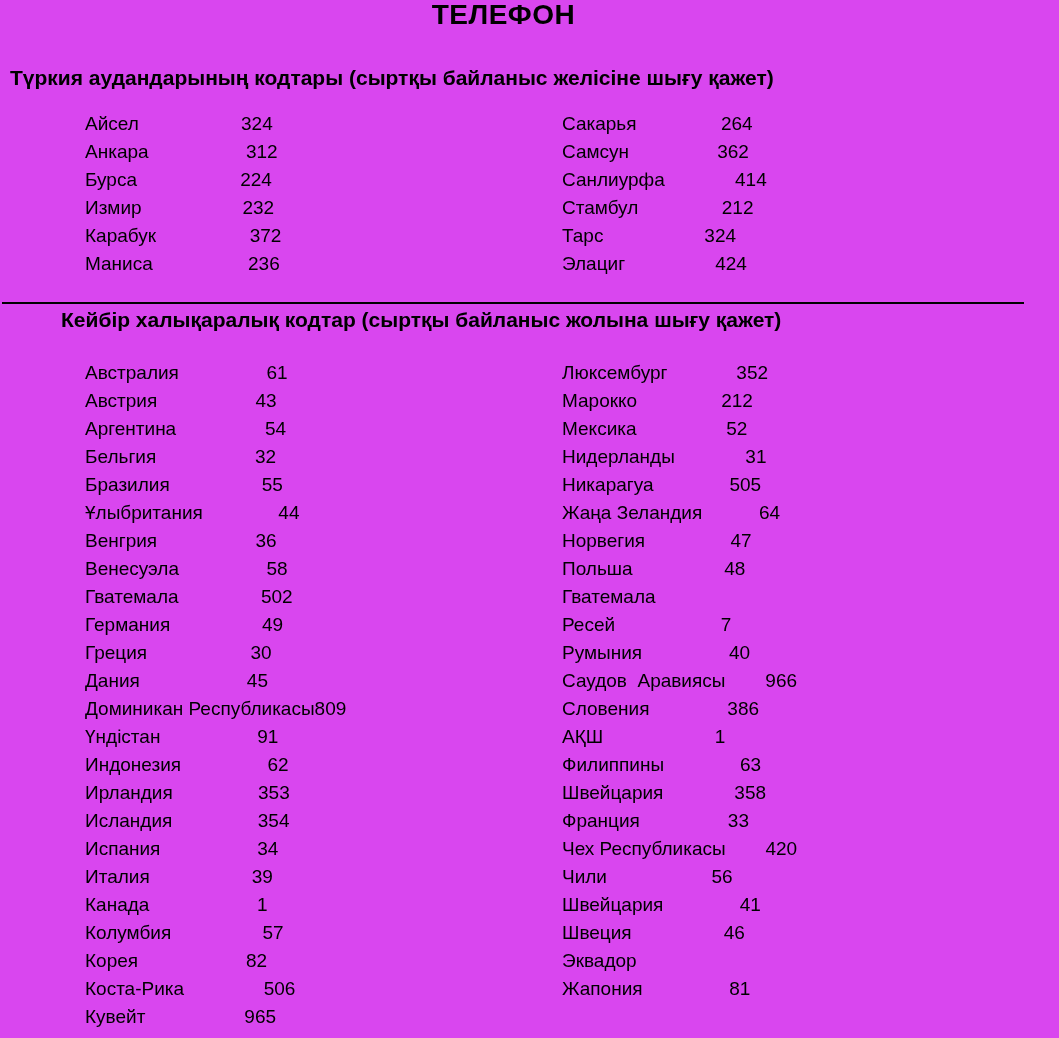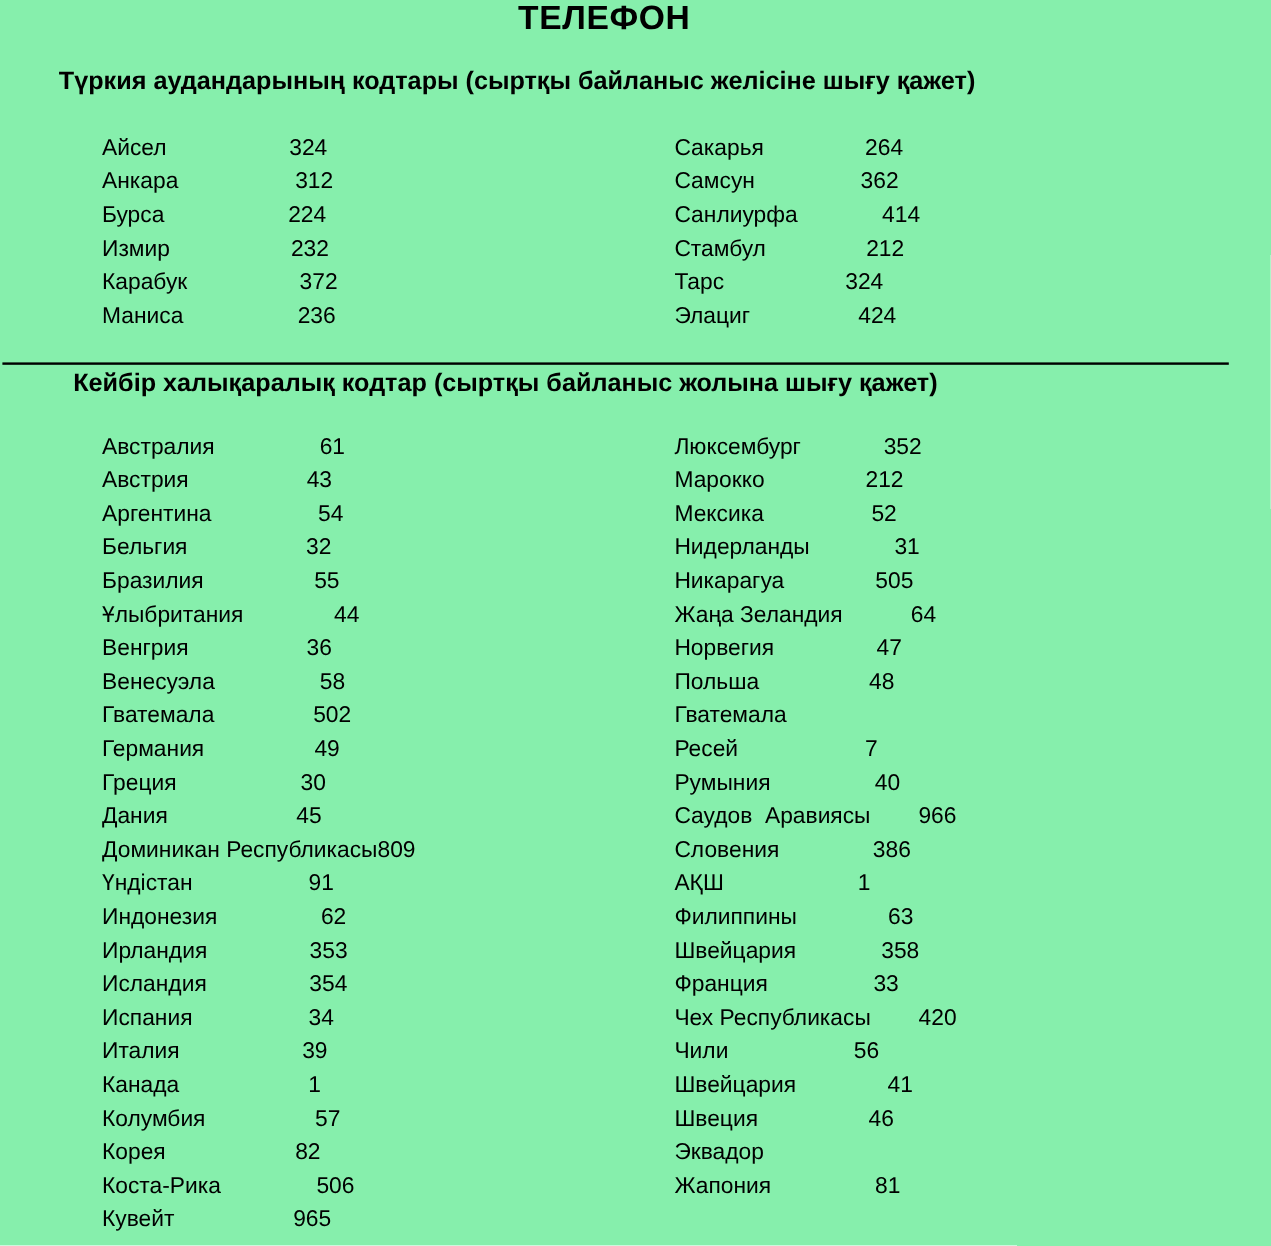--- a/index.html
+++ b/index.html
@@ -1,20 +1,20 @@
 <!DOCTYPE html>
 <html><head>
 <meta charset="utf-8">
 <style>
   html, body { margin: 0; padding: 0; background: #ffffff; }
   .page {
     position: relative;
     width: 1059px;
     height: 1038px;
-    background: #86efac;
+    background: #d946ef;
     color: #000000;
     font-family: "Liberation Sans", "DejaVu Sans", sans-serif;
     overflow: hidden;
   }
   .doc-title {
     position: absolute;
     top: 1px;
     left: 0;
     width: 1007px;
     text-align: center;
@@ -23,21 +23,21 @@
     line-height: 27px;
     letter-spacing: 0.5px;
   }
   .section-heading {
     position: absolute;
     font-size: 21px;
     font-weight: bold;
     line-height: 25px;
     white-space: pre;
   }
-  .heading-1 { top: 55px; left: 10px; margin-left: 39px; }
+  .heading-1 { top: 65px; left: 10px; }
   .heading-2 { top: 307px; left: 61px; }
   .divider {
     position: absolute;
     top: 302px;
     left: 2px;
     width: 1022px;
     height: 2px;
     background: #000000;
   }
   .col {

